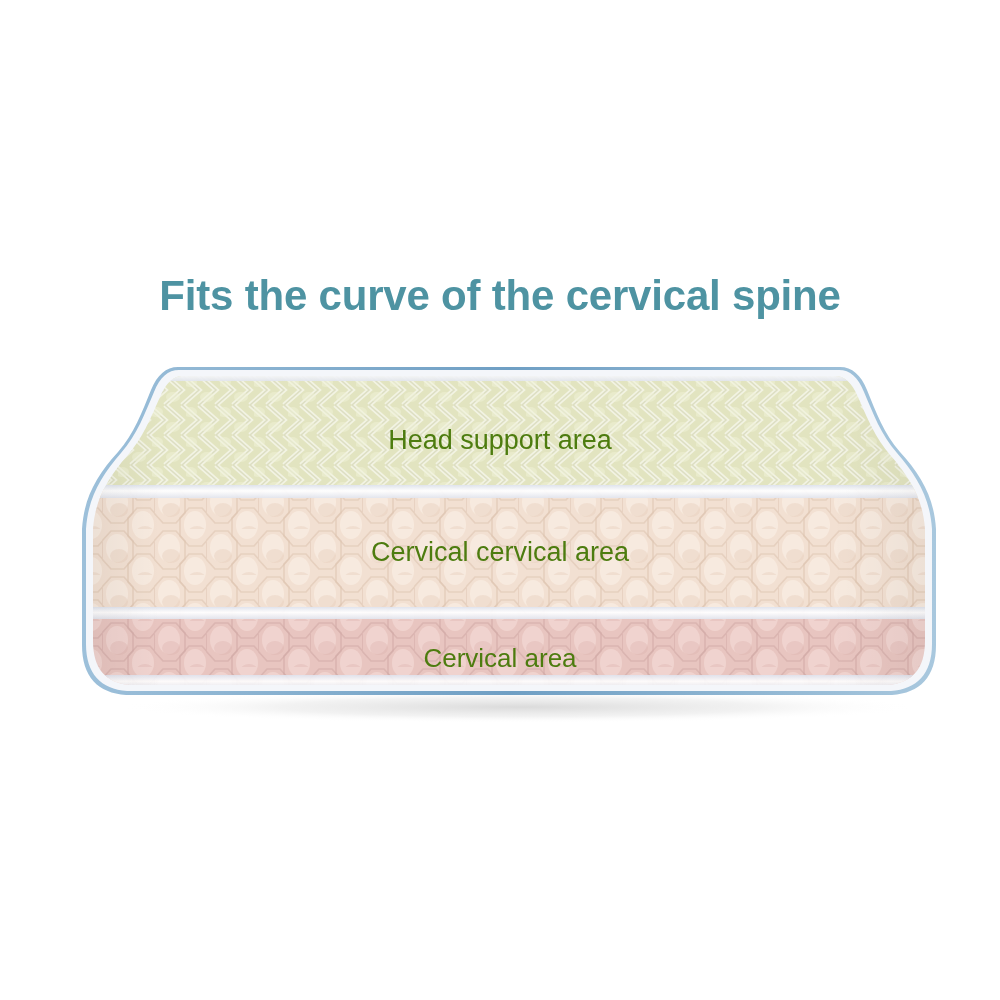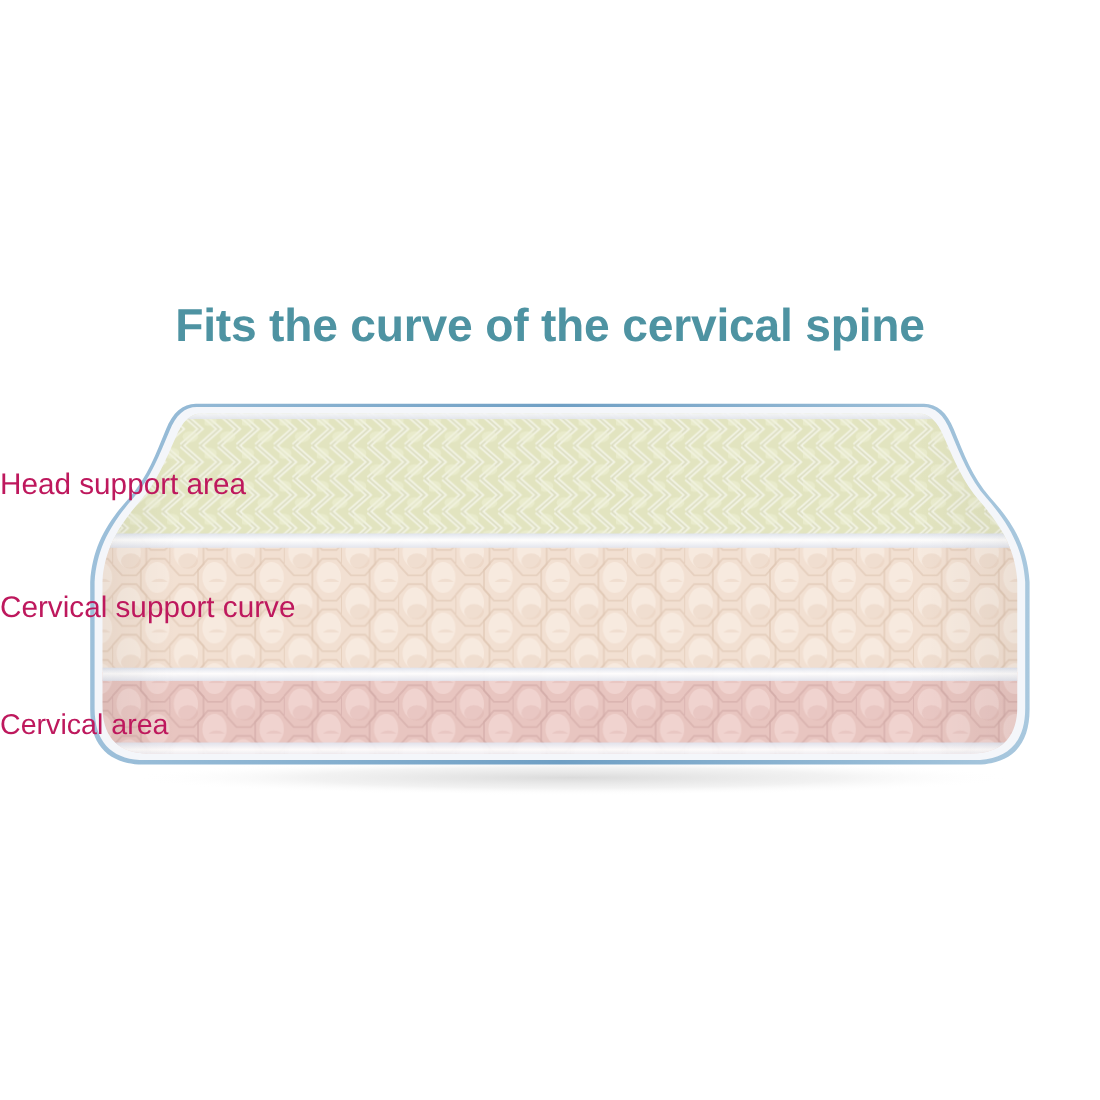--- a/index.html
+++ b/index.html
@@ -51,22 +51,22 @@
     width: 920px;
     height: 400px;
     display: block;
   }
 
   
   .zone-label {
     position: absolute;
     left: 0;
     right: 0;
-    text-align: left;
-    color: #be185d;
+    text-align: center;
+    color: #4d7c0f;
     font-family: "Liberation Sans", sans-serif;
     font-weight: normal;
     white-space: nowrap;
     pointer-events: none;
   }
   .zone-label.head     { top: 425px; font-size: 27px; }
   .zone-label.cervical { top: 537px; font-size: 27px; }
   .zone-label.shoulder { top: 643px; font-size: 26px; }
 </style>
 </head>
@@ -269,17 +269,17 @@
           <rect x="0" y="0" width="920" height="400" fill="url(#faceShade)"></rect>
         </g>
 
       </g>
     </svg>
 
   </div>
 
   <div class="zone-label head">Head support area</div>
 
-  <div class="zone-label cervical">Cervical support curve</div>
+  <div class="zone-label cervical">Cervical cervical area</div>
 
   <div class="zone-label shoulder">Cervical area</div>
 
 </div>
 
 </body></html>

